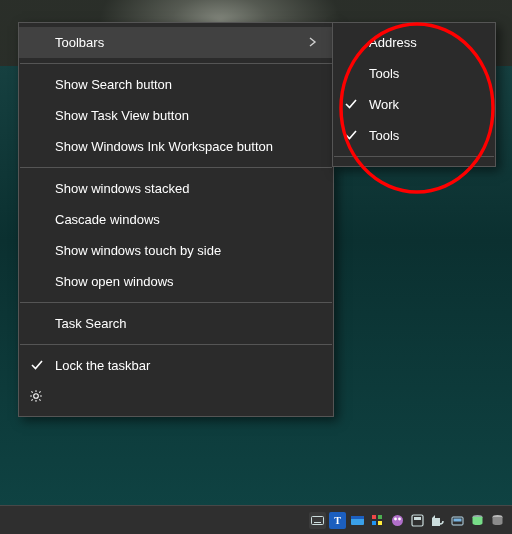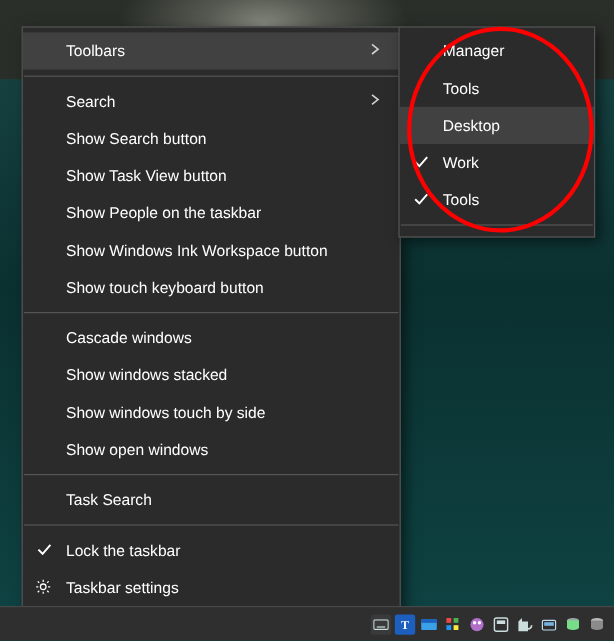--- a/index.html
+++ b/index.html
@@ -134,48 +134,34 @@
     <div class="item hover">
       <span class="label">Toolbars</span>
       <span class="arrow">
         <svg width="8" height="10" viewBox="0 0 8 10">
             <path d="M1 1 L6 5 L1 9" stroke="#cfcfcf" stroke-width="1.4" fill="none"></path>
           </svg>
       </span>
     </div>
     <div class="separator"></div>
     <div class="item">
-      <span class="label">Search</span>
-      <span class="arrow">
-        <svg width="8" height="10" viewBox="0 0 8 10">
-            <path d="M1 1 L6 5 L1 9" stroke="#cfcfcf" stroke-width="1.4" fill="none"></path>
-          </svg>
-      </span>
-    </div>
-    <div class="item">
       <span class="label">Show Search button</span>
     </div>
     <div class="item">
       <span class="label">Show Task View button</span>
     </div>
     <div class="item">
-      <span class="label">Show People on the taskbar</span>
-    </div>
-    <div class="item">
       <span class="label">Show Windows Ink Workspace button</span>
     </div>
-    <div class="item">
-      <span class="label">Show touch keyboard button</span>
-    </div>
-    <div class="separator"></div>
+    <div class="separator"></div>
+    <div class="item">
+      <span class="label">Show windows stacked</span>
+    </div>
     <div class="item">
       <span class="label">Cascade windows</span>
-    </div>
-    <div class="item">
-      <span class="label">Show windows stacked</span>
     </div>
     <div class="item">
       <span class="label">Show windows touch by side</span>
     </div>
     <div class="item">
       <span class="label">Show open windows</span>
     </div>
     <div class="separator"></div>
     <div class="item">
       <span class="label">Task Search</span>
@@ -188,33 +174,29 @@
           </svg>
       </span>
       <span class="label">Lock the taskbar</span>
     </div>
     <div class="item">
       <span class="gear">
         <svg width="14" height="14" viewBox="0 0 24 24">
             <path fill="none" stroke="#ffffff" stroke-width="1.8" d="M12 8a4 4 0 100 8 4 4 0 000-8zM12 2v3M12 19v3M4.2 4.2l2.1 2.1M17.7 17.7l2.1 2.1M2 12h3M19 12h3M4.2 19.8l2.1-2.1M17.7 6.3l2.1-2.1"></path>
           </svg>
       </span>
-      <span class="label">Taskbar settings</span>
     </div>
   </div>
 
   <div class="menu menu-sub">
     <div class="item">
-      <span class="label">Manager</span>
+      <span class="label">Address</span>
     </div>
     <div class="item">
       <span class="label">Tools</span>
-    </div>
-    <div class="item hover">
-      <span class="label">Desktop</span>
     </div>
     <div class="item">
       <span class="check">
         <svg width="14" height="14" viewBox="0 0 14 14">
             <path d="M2 7 L5.5 10.5 L12 3" stroke="#ffffff" stroke-width="1.6" fill="none"></path>
           </svg>
       </span>
       <span class="label">Work</span>
     </div>
     <div class="item">

